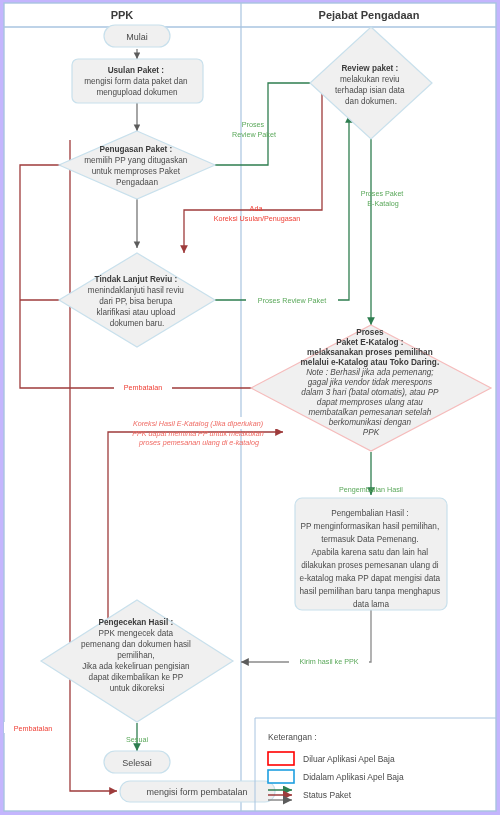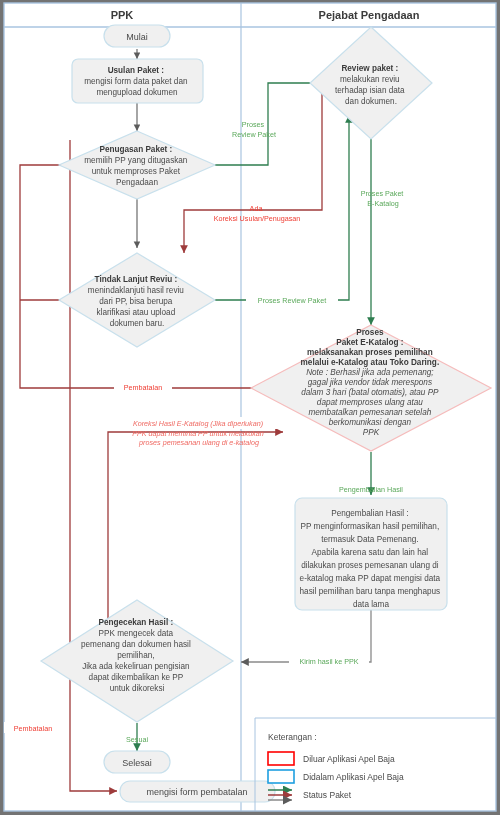--- a/index.html
+++ b/index.html
@@ -1,17 +1,17 @@
 <!DOCTYPE html>
 <html><head>
 <meta charset="utf-8">
 <style>
   html,body{margin:0;padding:0;background:#ffffff;}
   body{font-family:"Liberation Sans","DejaVu Sans",sans-serif;}
-  #page{position:relative;width:500px;height:815px;overflow:hidden;background:#737373;}
+  #page{position:relative;width:500px;height:815px;overflow:hidden;background:#c4b5fd;}
   svg{display:block;}
   .lane-title{font-size:11px;font-weight:bold;fill:#3b3b3b;}
   .node-text{font-size:8.2px;fill:#4a4a4a;}
   .node-text .t-bold{font-weight:bold;fill:#3b3b3b;}
   .node-text .t-ital{font-style:italic;}
   .term-text{font-size:9px;fill:#4a4a4a;}
   .lbl-green{font-size:7.2px;fill:#5aa85a;}
   .lbl-red{font-size:7.2px;fill:#ef3d33;}
   .lbl-red-i{font-size:7.2px;fill:#ef6a63;font-style:italic;}
   .legend-title{font-size:8.5px;fill:#4a4a4a;}

